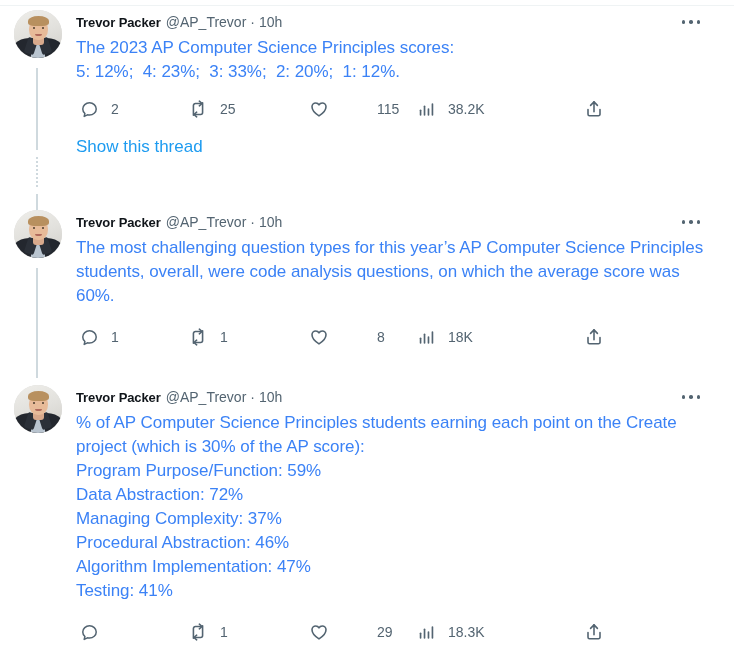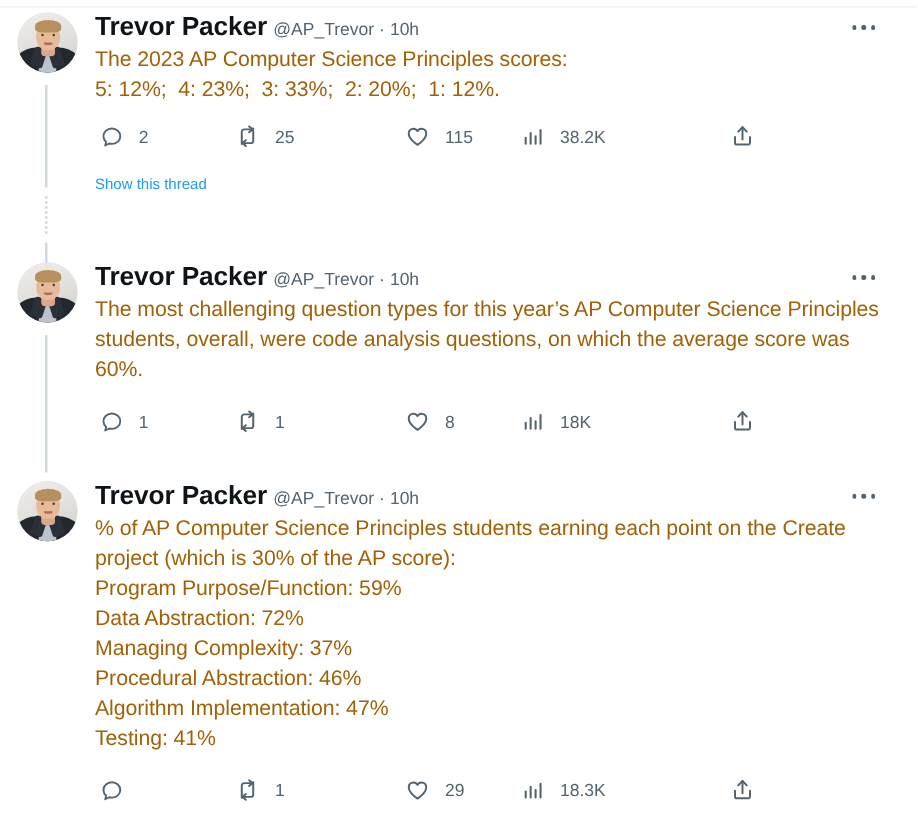--- a/index.html
+++ b/index.html
@@ -170,21 +170,21 @@
     width: 640px;
   }
 
   .head-row {
     position: relative;
     height: 24px;
     line-height: 24px;
     white-space: nowrap;
   }
   .display-name {
-    font-size: 21px;
+    font-size: 13px;
     font-weight: bold;
     color: #0f1419;
     letter-spacing: -0.1px;
     margin-top: 7px;
   }
   .handle, .dot-sep, .timestamp {
     font-size: 14px;
     font-weight: normal;
     color: #536471;
   }
@@ -206,29 +206,29 @@
     display: block;
     width: 3.5px;
     height: 3.5px;
     border-radius: 50%;
     background: #536471;
   }
 
   .tweet-text {
     font-size: 17px;
     line-height: 24px;
-    color: #a16207;
+    color: #3b82f6;
     white-space: pre-wrap;
     word-wrap: break-word;
     letter-spacing: -0.05px;
     margin-top: 2px;
   }
 
   .show-thread {
-    font-size: 12px;
+    font-size: 17px;
     line-height: 22px;
     color: #1d9bf0;
   }
 
   
   .actions {
     position: relative;
     height: 26px;
   }
   .action {
@@ -242,21 +242,21 @@
   }
   .action .count {
     margin-left: 12px;
     font-size: 14px;
     color: #536471;
     line-height: 1;
   }
   .action svg { display: block; }
   .act-reply  { left: 4px;   }
   .act-retweet{ left: 112px; }
-  .act-like   { left: 248px; }
+  .act-like   { left: 233px; gap: 36px; }
   .act-views  { left: 341px; }
   .act-share  { left: 508px; }
 </style>
 </head>
 <body>
 
 <div id="app">
 
   <div class="top-divider"></div>
 

